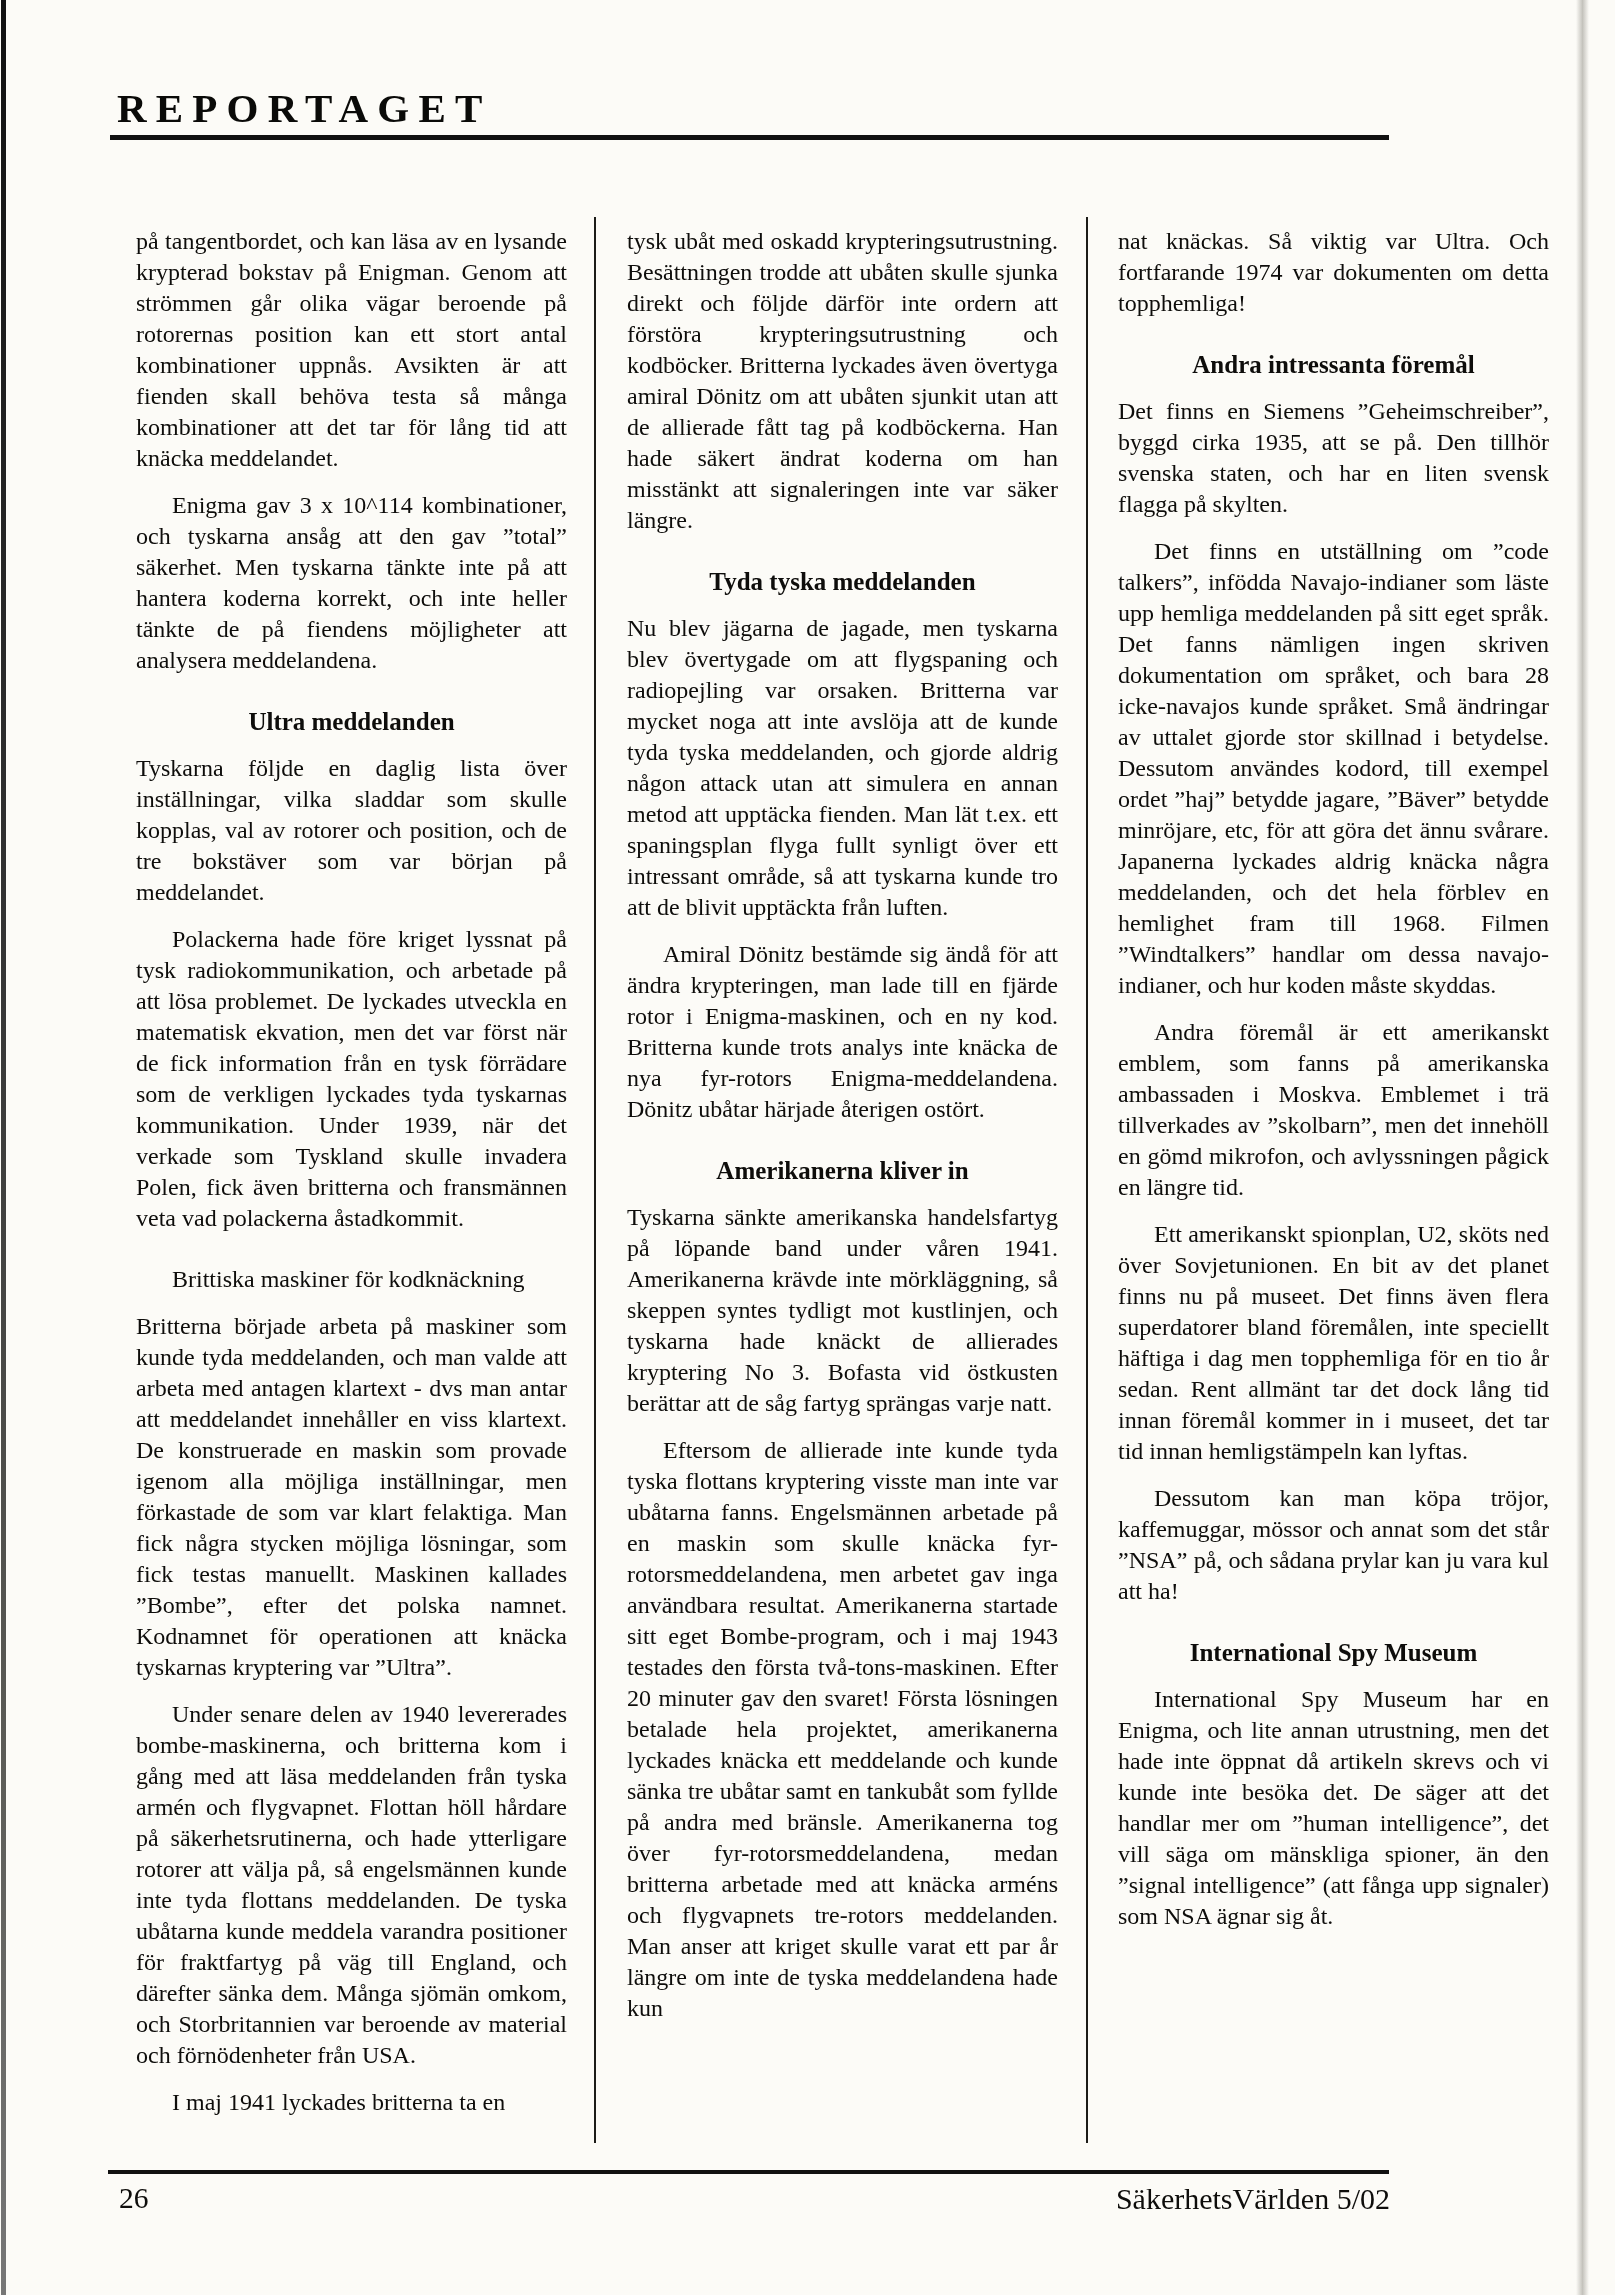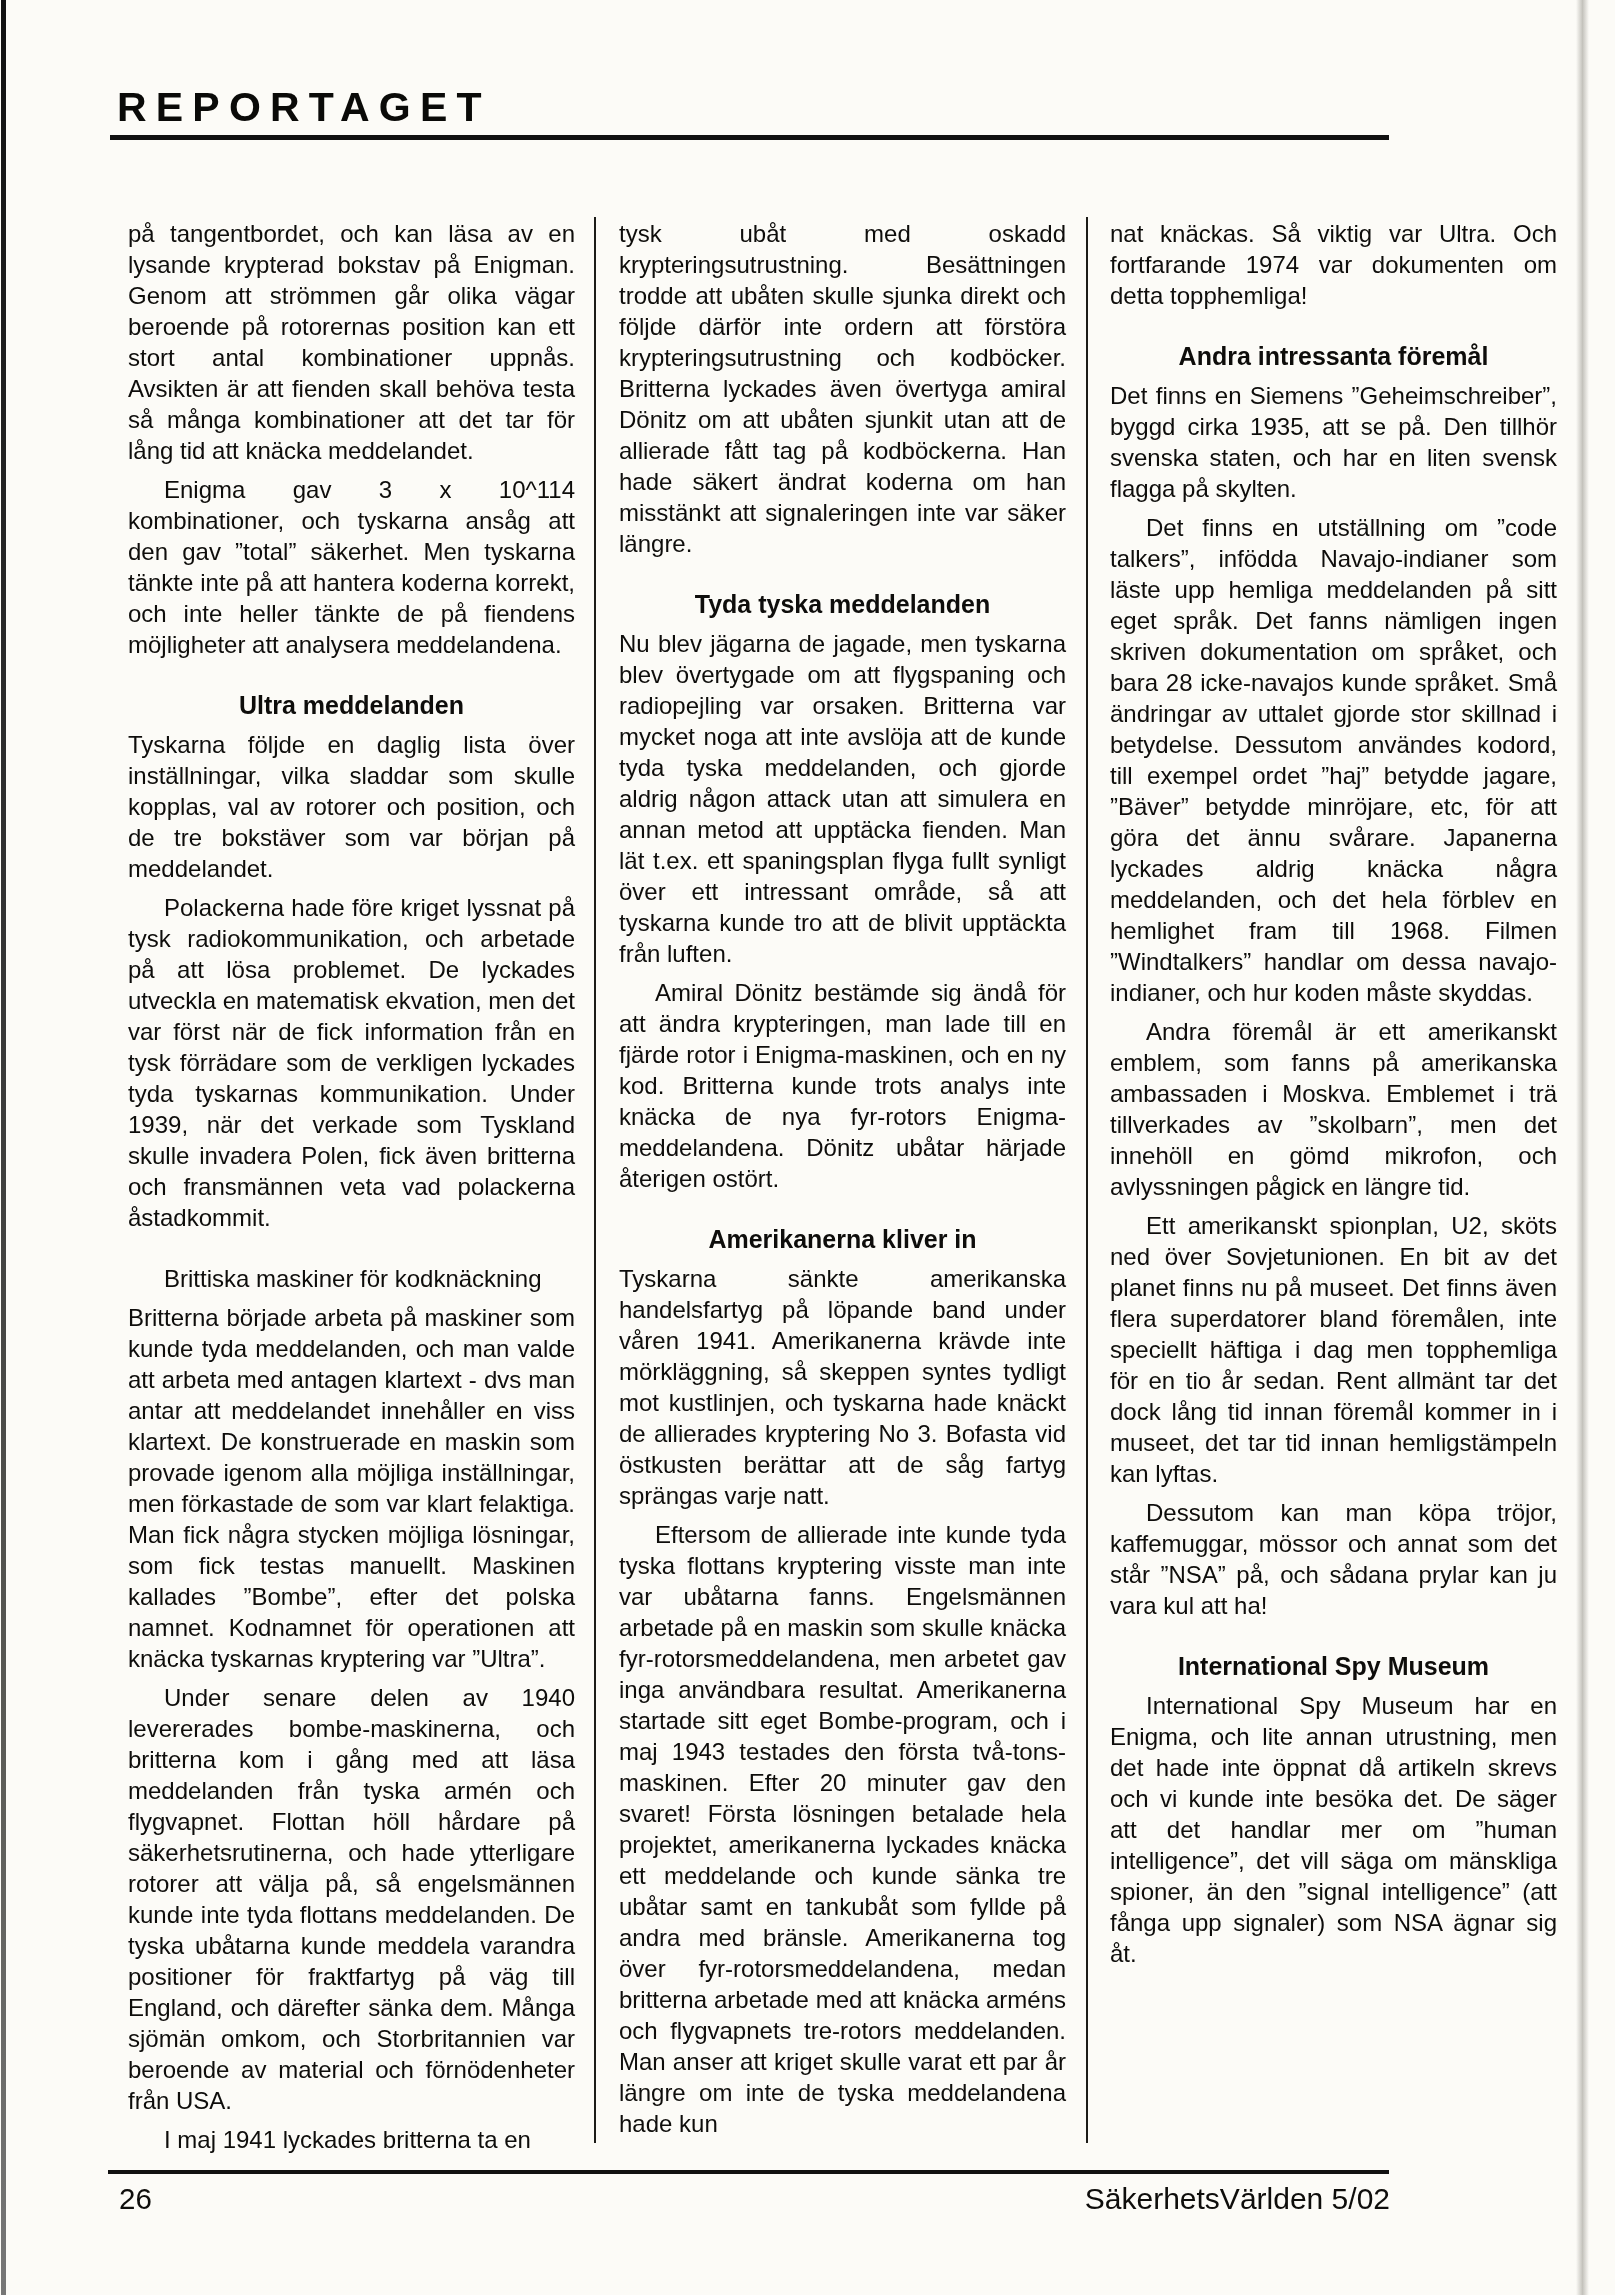--- a/index.html
+++ b/index.html
@@ -1,19 +1,19 @@
 <!DOCTYPE html>
 <html style="font-size:10.5px"><head>
 <meta charset="utf-8">
 <style>
   html, body { margin:0; padding:0; background:#fcfbf7; }
   .page {
     position:relative; width:1615px; height:2295px;
     background:#fcfbf7; color:#0e0d0b; overflow:hidden;
-    font-family:Liberation Sans, sans-serif;
+    font-family:Liberation Serif, serif;
   }
   .scan-edge-left {
     position:absolute; left:1.3px; top:0; width:4.6px; height:2295px;
     background:linear-gradient(to bottom, #111 0%, #333 40%, #5a5a55 75%, #777 100%);
   }
   .scan-edge-right {
     position:absolute; left:1576px; top:0; width:13px; height:2295px;
     background:linear-gradient(to right, rgba(180,178,170,0), rgba(150,148,140,0.55), rgba(180,178,170,0));
   }
   .page-title {
@@ -28,21 +28,21 @@
     font-size:24px; line-height:31px; text-align:justify;
   }
   .col-1 { left:120px; }
   .col-2 { left:611px; }
   .col-3 { left:1102px; }
   .col-rule {
     position:absolute; top:217px; width:2px; height:1926px; background:#1c1b18;
   }
   .col-rule-1 { left:594px; }
   .col-rule-2 { left:1086px; }
-  .block { margin:8px; }
+  .block { margin:16px; }
   .paragraph { text-indent:36px; }
   .continuation { text-indent:0; }
   .heading {
     font-weight:bold; text-align:center; text-indent:0;
     margin-top:30px; font-size:25px;
   }
   .subheading { text-indent:36px; margin-top:30px; }
   .footer-rule {
     position:absolute; left:108px; top:2170px; width:1281px; height:3.9px; background:#111;
   }

